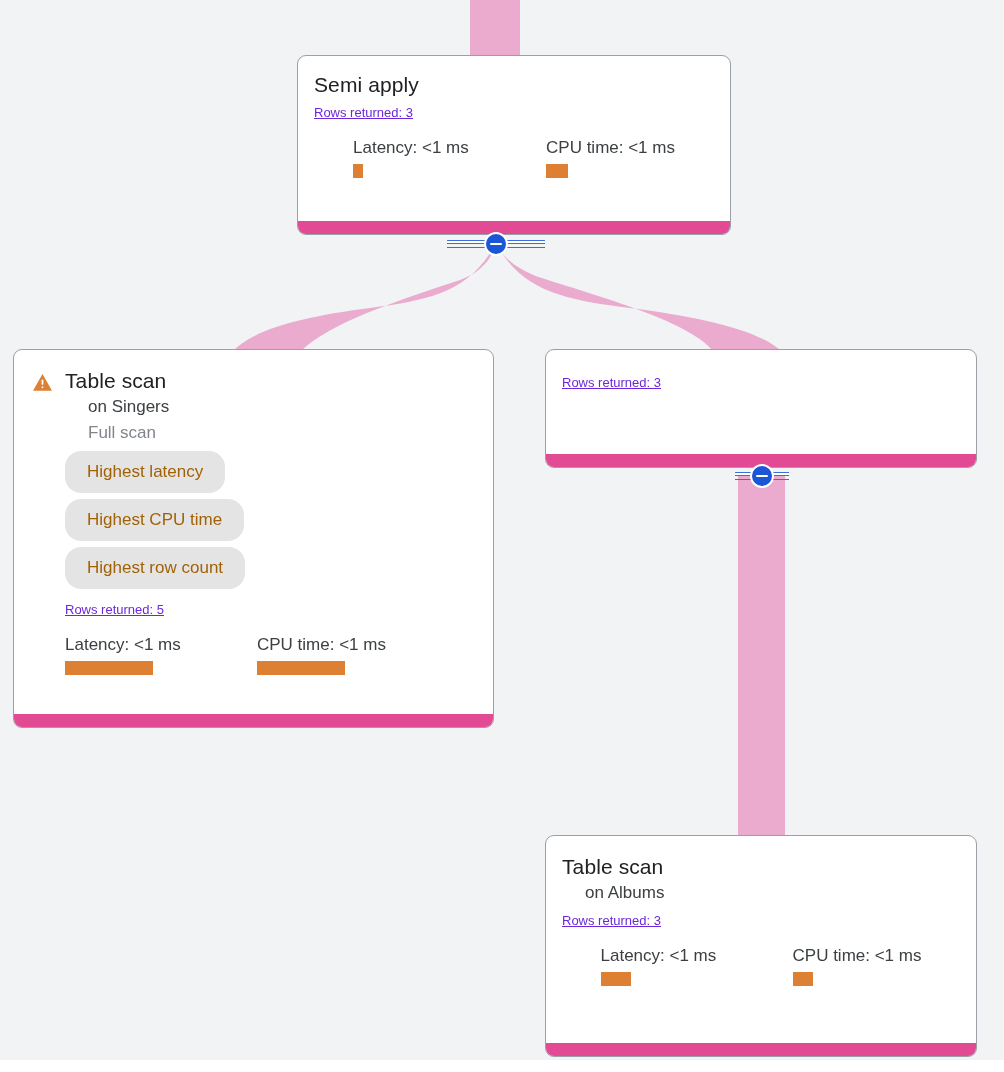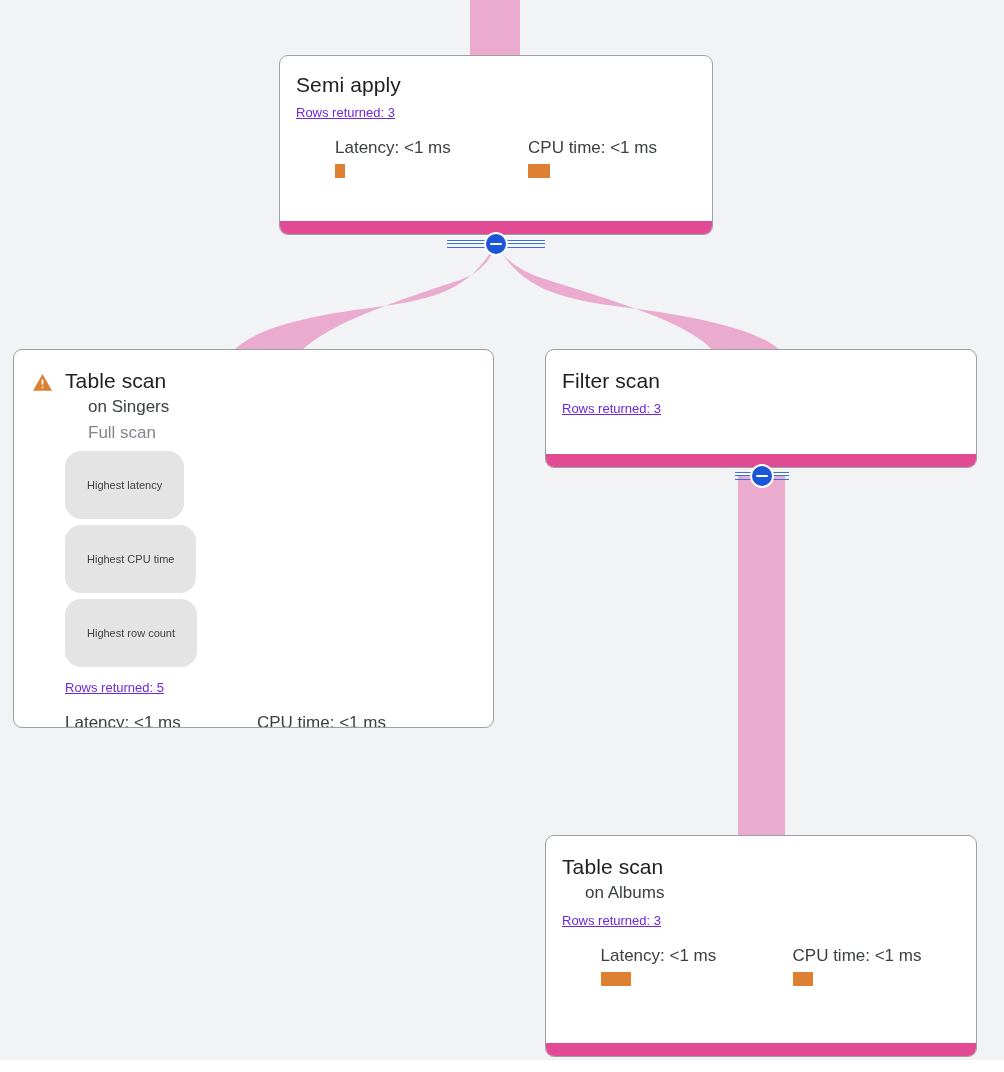--- a/index.html
+++ b/index.html
@@ -91,25 +91,25 @@
 
   .chips {
     margin-top: 5px;
     display: flex;
     flex-direction: column;
     align-items: flex-start;
     gap: 6px;
   }
   .chip {
     background: #e4e4e4;
-    color: #404040;
+    color: #a16207;
     border-radius: 16px;
-    font-size: 11px;
+    font-size: 17px;
     line-height: 20px;
-    padding: 24px 22px;
+    padding: 11px 22px;
   }
 
   .metrics {
     display: flex;
     margin-top: 11px;
     justify-content: center;
   }
   .metric {
     display: flex;
     flex-direction: column;
@@ -194,21 +194,21 @@
              C 522,292 566,300 630,308
              C 700,317 760,330 782,352
              L 782,352
              L 714,352
              C 690,322 610,300 548,280
              C 520,272 502,258 496,243 Z" fill="#eaabcf"></path>
 
     <rect x="738" y="474" width="47" height="364" fill="#eaabcf"></rect>
   </svg>
 
-  <div class="node" style="left:279px; top:55px; width:434px; height:180px;">
+  <div class="node" style="left:297px; top:55px; width:434px; height:180px;">
     <div class="node-body">
       <div class="node-head">
         <div class="node-title">Semi apply</div>
       </div>
       <div class="node-rows">Rows returned: 3</div>
       <div class="metrics">
         <div class="metric" style="width:193px;">
           <div class="metric-label">Latency: &lt;1 ms</div>
           <div class="metric-bar" style="width:10px;"></div>
         </div>
@@ -253,23 +253,20 @@
             </div>
           </div>
         </div>
       </div>
     </div>
     <div class="node-footer"></div>
   </div>
 
   <div class="node" style="left:545px; top:349px; width:432px; height:119px;">
     <div class="node-body" style="padding:18px 16px 10px 16px;">
-      <div class="node-head">
-        <div class="node-title">Filter scan</div>
-      </div>
       <div class="node-rows">Rows returned: 3</div>
     </div>
     <div class="node-footer"></div>
   </div>
 
   <div class="toggle-rail" style="left:735px; top:470px; width:54px;"></div>
   <div class="toggle" style="left:750px; top:464px;"></div>
 
   <div class="node" style="left:545px; top:835px; width:432px; height:222px;">
     <div class="node-body" style="padding:18px 16px 10px 16px;">

